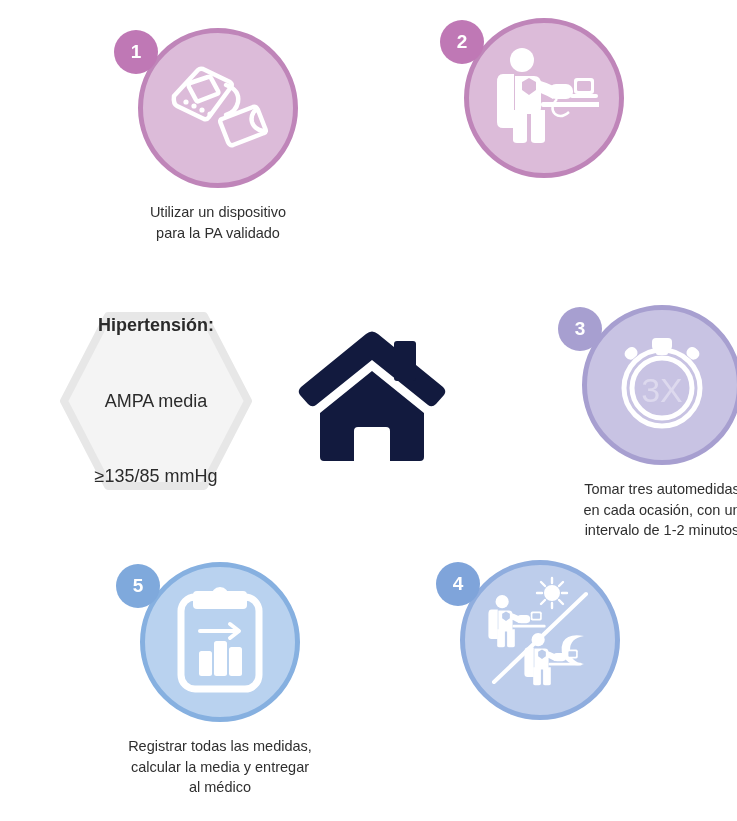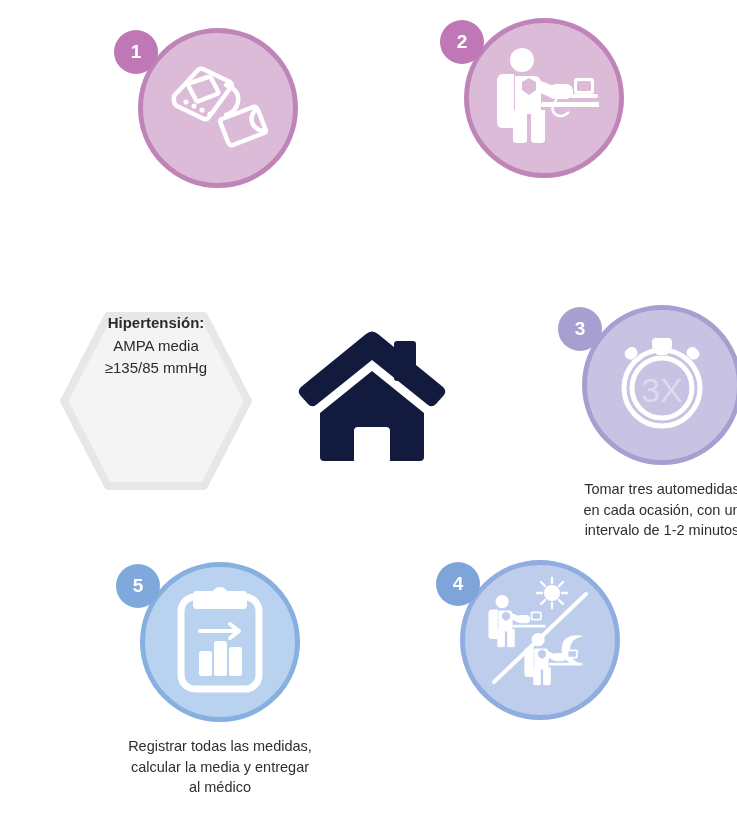--- a/index.html
+++ b/index.html
@@ -94,22 +94,22 @@
   #hexagon svg { position: absolute; left: 0; top: 0; }
   .hex-text {
     position: absolute;
     left: 0;
     top: 0;
     width: 192px;
     height: 178px;
     display: flex;
     flex-direction: column;
     align-items: center;
-    justify-content: flex-start;
-    font-size: 15px;
+    justify-content: space-between;
+    font-size: 18px;
     line-height: 1.5;
     color: #2b2b2b;
     text-align: center;
   }
   .hex-text .hx-title { font-weight: 700; }
 
   
   #house {
     position: absolute;
     left: 296px;
@@ -137,20 +137,22 @@
           <g fill="#ffffff">
             <circle cx="22" cy="44" r="2.6"></circle>
             <circle cx="30" cy="48" r="2.6"></circle>
             <circle cx="38" cy="52" r="2.6"></circle>
             <circle cx="46" cy="56" r="2.6"></circle>
           </g>
         </svg>
       </span>
     </div>
   </div>
+  <div class="caption">Utilizar un dispositivo
+para la PA validado</div>
 </div>
 
 <div class="step" id="step2">
   <div class="circle-wrap">
     <div class="badge b-mauve">2</div>
     <div class="circle c-mauve">
       <span>
         <svg width="110" height="100" viewBox="0 0 110 100">
           <g fill="#ffffff">
             <circle cx="33" cy="14" r="12"></circle>

